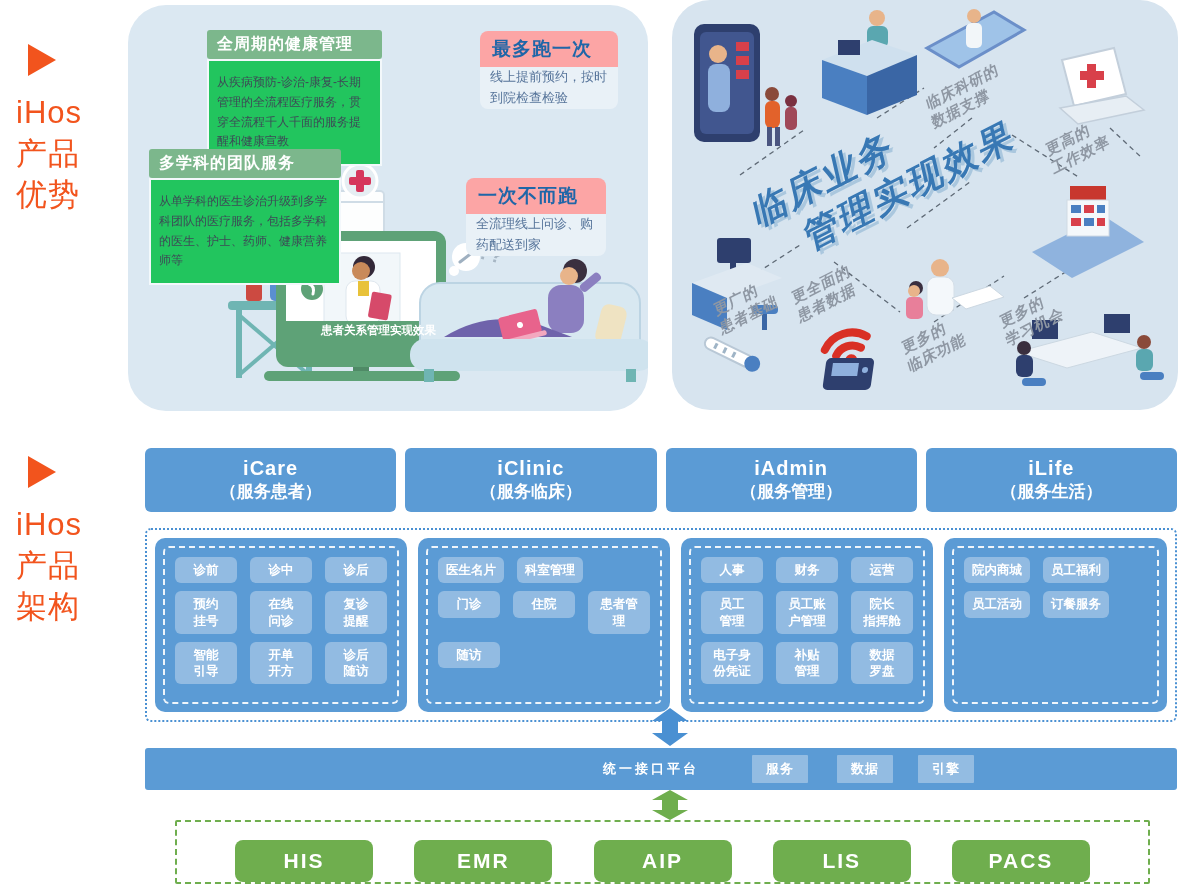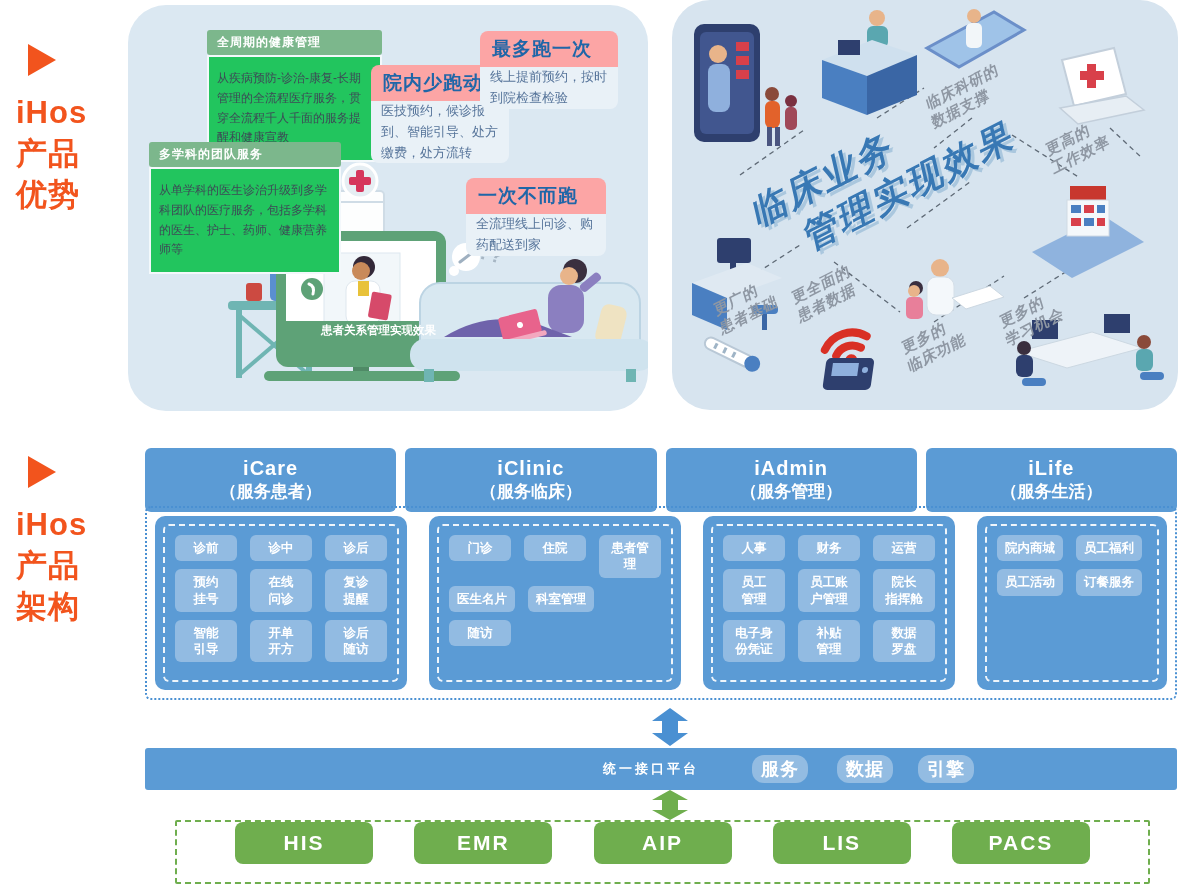--- a/index.html
+++ b/index.html
@@ -2,31 +2,31 @@
 <html><head>
 <meta charset="utf-8">
 <style>
   html,body{margin:0;padding:0;background:#ffffff;}
   .stage{position:relative;width:1184px;height:886px;background:#fff;overflow:hidden;
          font-family:"Liberation Sans","DejaVu Sans",sans-serif;}
   
   .section-label{position:absolute;width:110px;}
   .section-label .tri{width:0;height:0;border-top:16px solid transparent;border-bottom:16px solid transparent;
         border-left:28px solid #f2541d;margin:0 0 16px 12px;}
-  .section-label .line{font-size:31px;font-weight:700;color:#f2541d;line-height:41px;letter-spacing:1px;}
+  .section-label .line{font-size:31px;font-weight:400;color:#f2541d;line-height:41px;letter-spacing:1px;}
   #adv-label{left:16px;top:44px;}
   #arch-label{left:16px;top:456px;}
   
   .panel{position:absolute;border-radius:38px;}
   #advantages-panel{left:128px;top:5px;width:520px;height:406px;background:#dbe8f2;}
   #effects-panel{left:672px;top:0px;width:506px;height:410px;background:#d7e4ef;}
   
   .callout{position:absolute;}
   .callout .co-head{font-weight:bold;}
-  .callout.green .co-head{background:#7cb78c;color:#fff;font-size:12px;padding:4px 10px;border-radius:3px;letter-spacing:1px;}
+  .callout.green .co-head{background:#7cb78c;color:#fff;font-size:16px;padding:4px 10px;border-radius:3px;letter-spacing:1px;}
   .callout.green .co-body{background:#22c55e;border:2px solid #f3f8fb;color:#3d4a56;font-size:12px;line-height:1.65;padding:12px 8px;}
   .callout.blue{border-radius:8px;overflow:hidden;}
   .callout.blue .co-head{background:#fca5a5;color:#1f66a8;font-size:19px;padding:5px 12px;letter-spacing:1px;}
   .callout.blue .co-body{background:#e9f1f7;color:#56749a;font-size:13px;line-height:1.6;padding:0 10px;}
   
   .laptop-caption{position:absolute;left:158px;top:316px;width:150px;height:18px;line-height:18px;
         text-align:right;color:#fff;font-size:11.5px;font-weight:bold;}
   .bubble-marks{position:absolute;left:350px;top:238px;color:#a7b6c4;font-size:20px;font-weight:bold;
         transform:rotate(14deg);}
   
@@ -36,37 +36,37 @@
   .iso-title .t2{margin-left:46px;display:block;}
   .iso-label{position:absolute;transform:rotate(-27deg) skewX(-10deg);transform-origin:left top;
         color:#8e97a3;font-size:15px;font-weight:bold;line-height:1.25;white-space:pre-line;letter-spacing:1px;}
   
   .arch-headers{position:absolute;left:145px;top:448px;width:1032px;display:grid;
         grid-template-columns:repeat(4,1fr);gap:9px;}
   .product-header{height:64px;background:#5b9bd5;border-radius:6px;color:#fff;display:flex;
         flex-direction:column;align-items:center;justify-content:center;}
   .product-header .pname{font-size:20px;font-weight:bold;letter-spacing:1px;}
   .product-header .psub{font-size:17px;font-weight:bold;}
-  .arch-container{position:absolute;left:145px;top:506px;width:1032px;height:194px;box-sizing:border-box;
+  .arch-container{position:absolute;left:145px;top:528px;width:1032px;height:194px;box-sizing:border-box;
         border:2px dotted #4a90d2;border-radius:6px;padding:8px;display:grid;
-        grid-template-columns:repeat(4,1fr);gap:22px;}
+        grid-template-columns:repeat(4,1fr);gap:11px;}
   .product-panel{background:#5b9bd5;border-radius:10px;padding:8px;box-sizing:border-box;}
   .chip-area{border:2px dashed rgba(255,255,255,.9);border-radius:6px;height:100%;box-sizing:border-box;
         padding:9px 10px;}
   .chip-row{display:flex;gap:13px;margin-bottom:8px;align-items:flex-start;}
   .chip{background:#92bbe2;color:#fff;border-radius:6px;font-size:12.5px;font-weight:bold;
         text-align:center;padding:5px 8px;min-width:46px;line-height:1.3;white-space:pre-line;}
   .updown{position:absolute;}
   .platform-bar{position:absolute;left:145px;top:748px;width:1032px;height:42px;background:#5b9bd5;border-radius:3px;}
   .platform-label{position:absolute;left:458px;top:0;line-height:42px;color:#fff;font-size:13px;
         font-weight:bold;letter-spacing:3px;}
-  .platform-chip{position:absolute;top:7px;width:56px;height:28px;background:#93bce2;border-radius:12px;
-        color:#fff;font-size:18px;font-weight:bold;text-align:center;line-height:28px;letter-spacing:1px;}
+  .platform-chip{position:absolute;top:7px;width:56px;height:28px;background:#93bce2;border-radius:1px;
+        color:#fff;font-size:13px;font-weight:bold;text-align:center;line-height:28px;letter-spacing:1px;}
   .systems-box{position:absolute;left:175px;top:820px;width:975px;height:64px;box-sizing:border-box;
-        border:2px dashed #6fae4e;border-radius:2px;background:#fff;display:flex;align-items:flex-start;
+        border:2px dashed #6fae4e;border-radius:2px;background:#fff;display:flex;align-items:flex-end;
         justify-content:space-between;padding:0 58px;}
   .sys-btn{width:138px;height:42px;background:#6fae4e;border-radius:8px;color:#fff;font-size:21px;
         font-weight:bold;text-align:center;line-height:42px;letter-spacing:2px;}
   svg{display:block;}
 </style>
 </head>
 <body>
 
 <div class="stage">
 
@@ -148,29 +148,25 @@
       <rect x="498" y="364" width="10" height="13" fill="#6fb5b3"></rect>
     </svg>
 
     <div class="laptop-caption">患者关系管理实现效果</div>
     <div class="bubble-marks">??</div>
 
     <div class="callout green" style="left:79px;top:25px;width:175px;">
       <div class="co-head">全周期的健康管理</div>
       <div class="co-body">从疾病预防-诊治-康复-长期管理的全流程医疗服务，贯穿全流程千人千面的服务提醒和健康宣教</div>
     </div>
-    <div class="callout blue" style="left:243px;top:60px;width:138px;">
-      <div class="co-head">院内少跑动</div>
-      <div class="co-body">医技预约，候诊报到、智能引导、处方缴费，处方流转</div>
-    </div>
     <div class="callout blue" style="left:352px;top:26px;width:138px;">
       <div class="co-head">最多跑一次</div>
       <div class="co-body">线上提前预约，按时到院检查检验</div>
     </div>
-    <div class="callout green" style="left:21px;top:137px;width:192px;">
+    <div class="callout green" style="left:21px;top:144px;width:192px;">
       <div class="co-head">多学科的团队服务</div>
       <div class="co-body">从单学科的医生诊治升级到多学科团队的医疗服务，包括多学科的医生、护士、药师、健康营养师等</div>
     </div>
     <div class="callout blue" style="left:338px;top:173px;width:140px;">
       <div class="co-head">一次不而跑</div>
       <div class="co-body">全流理线上问诊、购药配送到家</div>
     </div>
   </div>
 
   <div class="panel" id="effects-panel">
@@ -333,27 +329,27 @@
             <div class="chip">开单
 开方</div>
             <div class="chip">诊后
 随访</div>
           </div>
         </div>
       </div>
     <div class="product-panel">
         <div class="chip-area">
           <div class="chip-row">
+            <div class="chip">医生名片</div>
+            <div class="chip">科室管理</div>
+          </div>
+          <div class="chip-row">
             <div class="chip">门诊</div>
             <div class="chip">住院</div>
             <div class="chip">患者管理</div>
-          </div>
-          <div class="chip-row">
-            <div class="chip">医生名片</div>
-            <div class="chip">科室管理</div>
           </div>
           <div class="chip-row">
             <div class="chip">随访</div>
           </div>
         </div>
       </div>
     <div class="product-panel">
         <div class="chip-area">
           <div class="chip-row">
             <div class="chip">人事</div>

